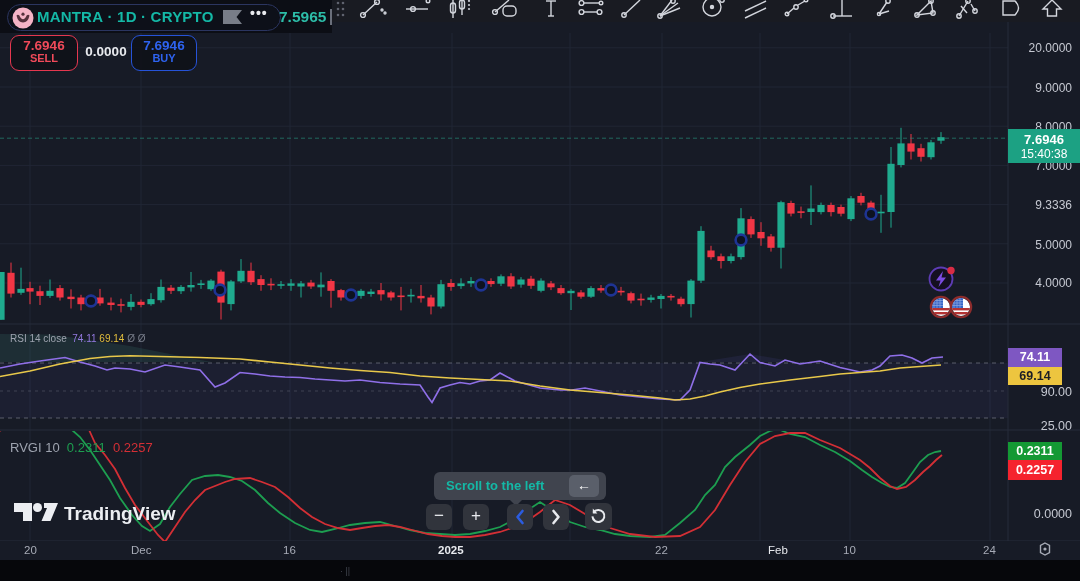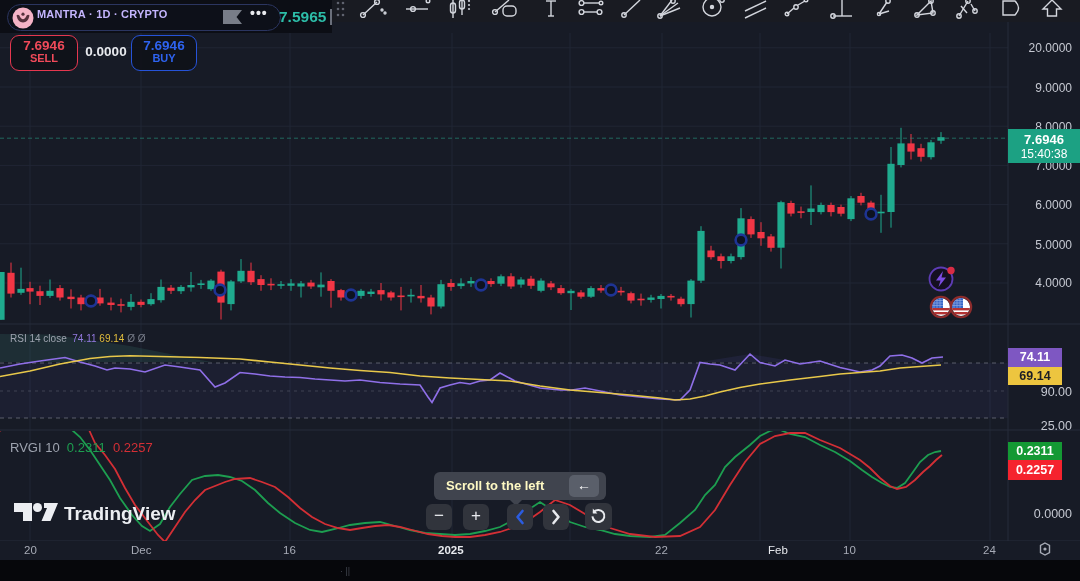--- a/index.html
+++ b/index.html
@@ -369,21 +369,21 @@
       <path d="M12,3 L21,12 L16.5,12 L16.5,19 L7.5,19 L7.5,12 L3,12 Z"></path>
     </g>
 </svg>
 
 <div class="abs" style="left:7px;top:4px;width:274px;height:27px;background:#0d1019;border:1px solid #2b3560;border-radius:14px;"></div>
 <svg class="abs" style="left:12px;top:7px" width="22" height="22" viewBox="0 0 22 22">
   <circle cx="11" cy="11" r="10.5" fill="#f5b3c6"></circle>
   <path d="M4.5 8.5 Q5.8 7 7.2 8.3 Q9 12.2 11 12.2 Q13 12.2 14.8 8.3 Q16.2 7 17.5 8.5 Q16 15.5 11 15.5 Q6 15.5 4.5 8.5 Z" fill="#55303c"></path>
   <circle cx="11" cy="7.2" r="1.6" fill="#55303c"></circle>
 </svg>
-<div class="abs" style="left:37px;top:8px;font-size:11px;font-weight:700;color:#c4b5fd;letter-spacing:0.2px;">MANTRA&nbsp;·&nbsp;1D&nbsp;·&nbsp;CRYPTO</div>
+<div class="abs" style="left:37px;top:8px;font-size:15px;font-weight:700;color:#14b8a6;letter-spacing:0.2px;">MANTRA&nbsp;·&nbsp;1D&nbsp;·&nbsp;CRYPTO</div>
 <svg class="abs" style="left:222px;top:9px" width="24" height="17" viewBox="0 0 24 17">
   <path d="M1 1 H20 L14.5 8 L20 15 H1 Z" fill="#787d88"></path>
 </svg>
 <div class="abs" style="left:250px;top:5px;font-size:14px;font-weight:700;color:#e8eaee;letter-spacing:1px;">•••</div>
 <div class="abs" style="left:279px;top:8px;font-size:15.5px;font-weight:700;color:#2dbda8;">7.5965</div>
 
 <div class="abs" style="left:330px;top:9px;width:1.5px;height:16px;background:#6a6f7b;"></div>
 
 <div class="abs" style="left:10px;top:35px;width:68px;height:36px;border:1.6px solid #e5374f;border-radius:9px;background:rgba(14,16,24,0.85);text-align:center;color:#f04a5a;">
   <div style="font-size:13.5px;font-weight:700;margin-top:2px;">7.6946</div>
@@ -393,21 +393,21 @@
 <div class="abs" style="left:131px;top:35px;width:66px;height:36px;border:1.6px solid #2653d8;border-radius:9px;background:rgba(14,16,24,0.85);text-align:center;color:#2e63f0;">
   <div style="font-size:13.5px;font-weight:700;margin-top:2px;">7.6946</div>
   <div style="font-size:11px;font-weight:700;margin-top:-1px;">BUY</div>
 </div>
 
 <div class="abs" style="left:1008px;top:0;width:72px;height:541px;font-size:12px;color:#c6c9d2;">
   <div class="abs" style="right:8px;top:41px;">20.0000</div>
   <div class="abs" style="right:8px;top:81px;">9.0000</div>
   <div class="abs" style="right:8px;top:120px;">8.0000</div>
   <div class="abs" style="right:8px;top:159px;">7.0000</div>
-  <div class="abs" style="right:8px;top:198px;">6.0000</div>
+  <div class="abs" style="right:8px;top:198px;">9.3336</div>
   <div class="abs" style="right:8px;top:238px;">5.0000</div>
   <div class="abs" style="right:8px;top:276px;">4.0000</div>
   <div class="abs" style="right:8px;top:385px;font-size:12.5px;">90.00</div>
   <div class="abs" style="right:8px;top:419px;font-size:12.5px;">25.00</div>
   <div class="abs" style="right:8px;top:507px;font-size:12.5px;">0.0000</div>
 </div>
 
 <div class="abs" style="left:1008px;top:129px;width:72px;height:34px;background:#1ca183;color:#fff;text-align:center;">
   <div style="font-size:13px;font-weight:700;margin-top:3px;">7.6946</div>
   <div style="font-size:12px;">15:40:38</div>
@@ -464,21 +464,21 @@
           <line x1="24" y1="6.5" x2="35" y2="6.5"></line>
           <line x1="24" y1="9" x2="35" y2="9"></line>
           <line x1="24" y1="11.5" x2="35" y2="11.5"></line>
         </g>
     </g>
     <circle cx="33" cy="13" r="10.2" fill="none" stroke="#8e2c2c" stroke-width="2.1"></circle>
   </g>
 </svg>
 
 <div class="abs" style="left:434px;top:472px;width:172px;height:28px;background:#40444e;border-radius:6px;"></div>
-<div class="abs" style="left:446px;top:478px;font-size:13px;font-weight:600;color:#fef9c3;">Scroll to the left</div>
+<div class="abs" style="left:446px;top:478px;font-size:13px;font-weight:600;color:#14b8a6;">Scroll to the left</div>
 <div class="abs" style="left:569px;top:475px;width:30px;height:22px;background:#5a5f6a;border-radius:5px;color:#fff;text-align:center;line-height:20px;font-size:14px;">←</div>
 <div class="abs" style="left:509px;top:499px;width:0;height:0;border-left:7px solid transparent;border-right:7px solid transparent;border-top:7px solid #40444e;"></div>
 
 <div class="abs" style="left:426px;top:504px;width:26px;height:26px;background:#31343c;border-radius:6px;color:#e8eaee;font-size:17px;text-align:center;line-height:24px;">−</div>
 <div class="abs" style="left:463px;top:504px;width:26px;height:26px;background:#31343c;border-radius:6px;color:#e8eaee;font-size:17px;text-align:center;line-height:24px;">+</div>
 <div class="abs" style="left:507px;top:504px;width:26px;height:26px;background:#31343c;border-radius:6px;"></div>
 <svg class="abs" style="left:507px;top:504px" width="26" height="26">
     <path d="M15.5 7 L10.5 13 L15.5 19" fill="none" stroke="#2b5ce0" stroke-width="2.6" stroke-linecap="round" stroke-linejoin="round"></path>
   </svg>
 <div class="abs" style="left:543px;top:504px;width:26px;height:26px;background:#31343c;border-radius:6px;"></div>

